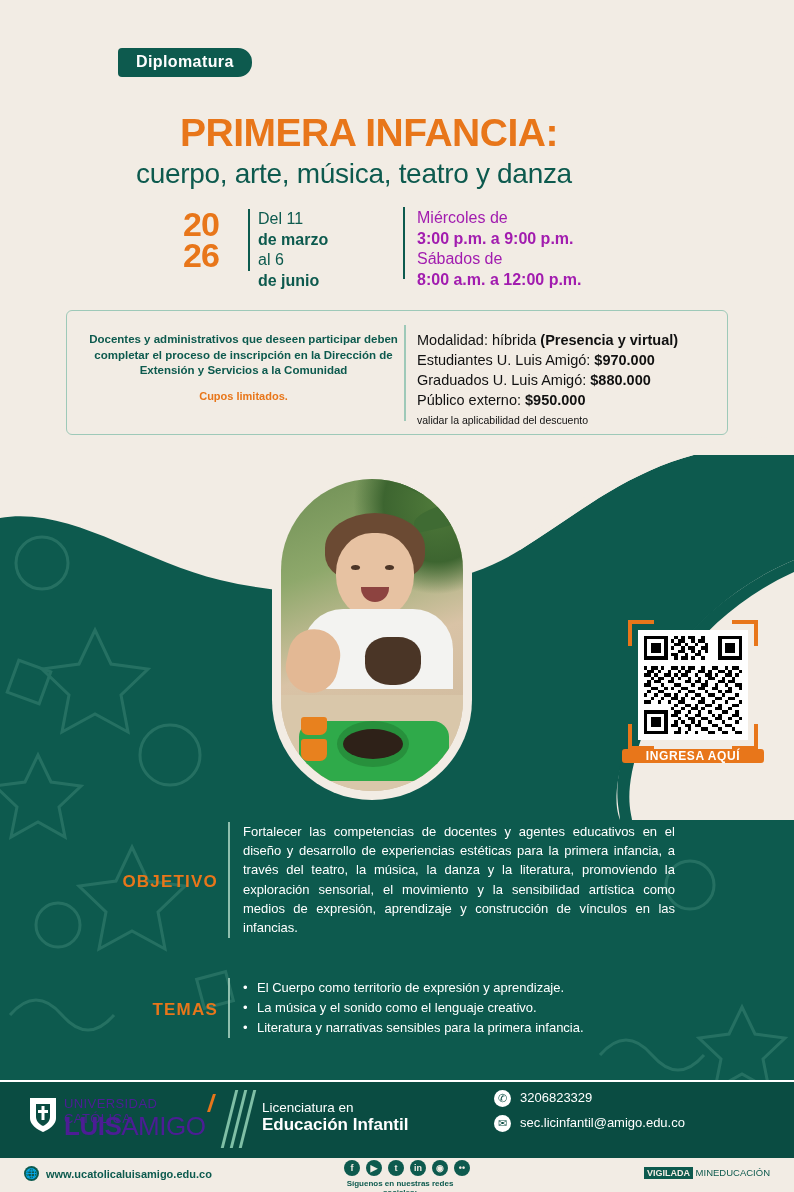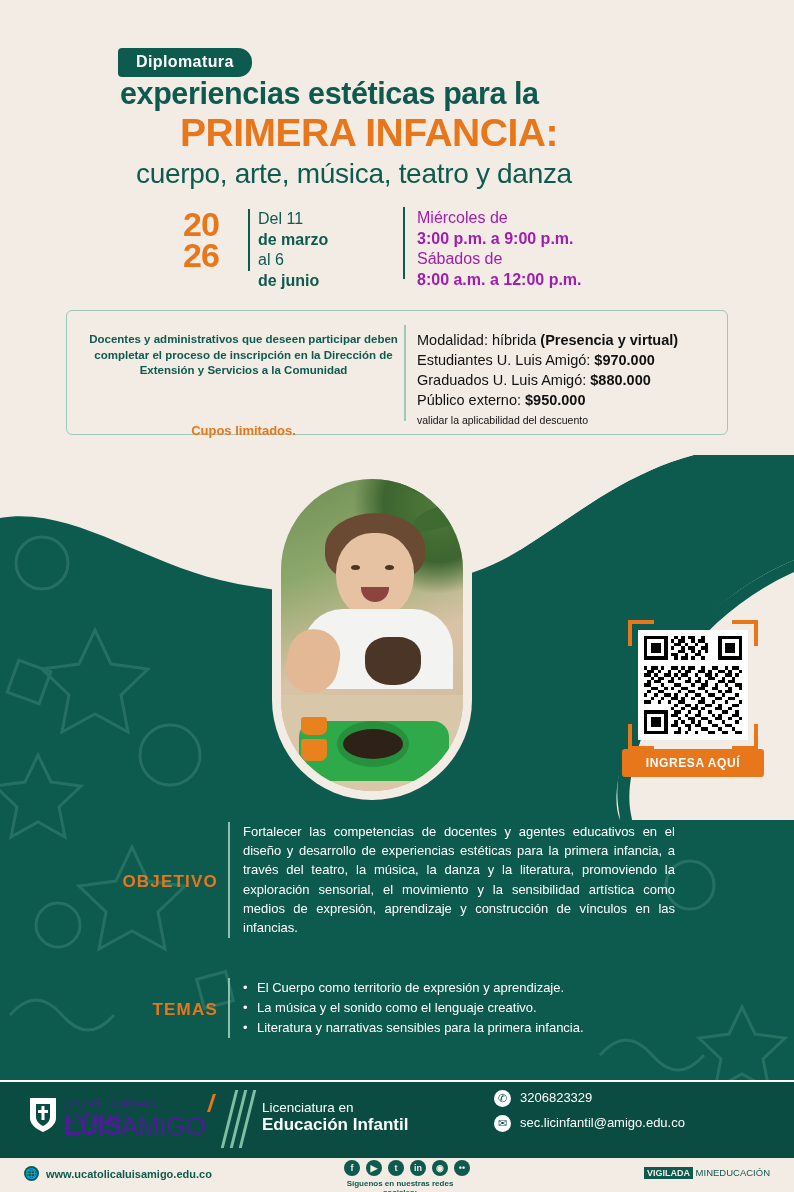--- a/index.html
+++ b/index.html
@@ -68,21 +68,21 @@
   .infobox {
     position: absolute; left: 66px; top: 310px; width: 662px; height: 125px;
     border: 1.5px solid #9ec9b8; border-radius: 6px; background: transparent;
   }
   .info-left {
     position: absolute; left: 86px; top: 332px; width: 315px;
     font-size: 11.5px; font-weight: bold; color: #0d5a4e; line-height: 15.5px; text-align: center;
   }
   .cupos {
     position: absolute; left: 86px; top: 390px; width: 315px;
-    font-size: 13px; font-weight: bold; color: #e8761a; text-align: center; margin-top: 33px;
+    font-size: 11px; font-weight: bold; color: #e8761a; text-align: center;
   }
   .vbar3 { position: absolute; left: 404px; top: 325px; width: 1.5px; height: 96px; background: #9ec9b8; }
   .info-right {
     position: absolute; left: 417px; top: 330px; width: 300px;
     font-size: 14.5px; color: #111111; line-height: 20px;
   }
   .info-right b { font-weight: bold; }
   .info-note { font-size: 10.5px; color: #111; }
 
   
@@ -120,21 +120,21 @@
 
   
   .qr-wrap { position: absolute; left: 628px; top: 620px; width: 130px; height: 130px; }
   .qr-box { position: absolute; left: 10px; top: 10px; width: 110px; height: 110px; background: #ffffff; padding: 6px; }
   .qr-corner { position: absolute; width: 26px; height: 26px; border: 4px solid #e8761a; }
   .c-tl { left: 0; top: 0; border-right: none; border-bottom: none; }
   .c-tr { right: 0; top: 0; border-left: none; border-bottom: none; }
   .c-bl { left: 0; bottom: 0; border-right: none; border-top: none; }
   .c-br { right: 0; bottom: 0; border-left: none; border-top: none; }
   .ingresa {
-    position: absolute; left: 622px; top: 749px; width: 142px; height: 28px;
+    position: absolute; left: 622px; top: 749px; width: 142px; height: 14px;
     background: #e8761a; color: #fff; font-size: 12px; font-weight: bold; letter-spacing: .6px;
     display: flex; align-items: center; justify-content: center; border-radius: 3px;
   }
 
   
   .obj-label {
     position: absolute; left: 96px; top: 872px; width: 122px; text-align: right;
     color: #e8761a; font-size: 17px; font-weight: bold; letter-spacing: 1.2px;
   }
   .obj-rule { position: absolute; left: 228px; top: 822px; width: 2px; height: 116px; background: #8fbfae; }
@@ -216,21 +216,20 @@
   <svg class="wave" viewBox="0 0 794 190" preserveAspectRatio="none">
     <path d="M0 0 L794 0 L794 14 C660 10 600 70 520 120 C450 164 330 176 220 150 C140 131 70 76 0 88 Z" fill="#f2ece4"></path>
     <path d="M520 120 C600 70 660 10 794 14 L794 8 C655 2 596 62 514 114 Z" fill="#f2ece4"></path>
   </svg>
   <svg class="wave" style="top:560px;height:260px" viewBox="0 0 794 260" preserveAspectRatio="none">
     <path d="M794 0 C700 40 640 120 620 210 C612 246 620 258 620 260 L794 260 Z" fill="#f2ece4"></path>
     <path d="M794 12 C706 52 650 128 632 212 C626 242 632 256 632 260 L620 260 C620 252 614 238 620 206 C640 118 700 40 794 0 Z" fill="#0d5a4e"></path>
   </svg>
 
   <div class="diplomatura">Diplomatura</div>
-  <div class="line1">experiencias estéticas para la</div>
   <div class="line2">PRIMERA INFANCIA:</div>
   <div class="line3">cuerpo, arte, música, teatro y danza</div>
 
   <div class="year">
     <div>20</div>
     <div>26</div>
   </div>
   <div class="vbar1"></div>
   <div class="date-range">Del 11<br><b>de marzo</b><br>al 6<br><b>de junio</b></div>
   <div class="vbar2"></div>

